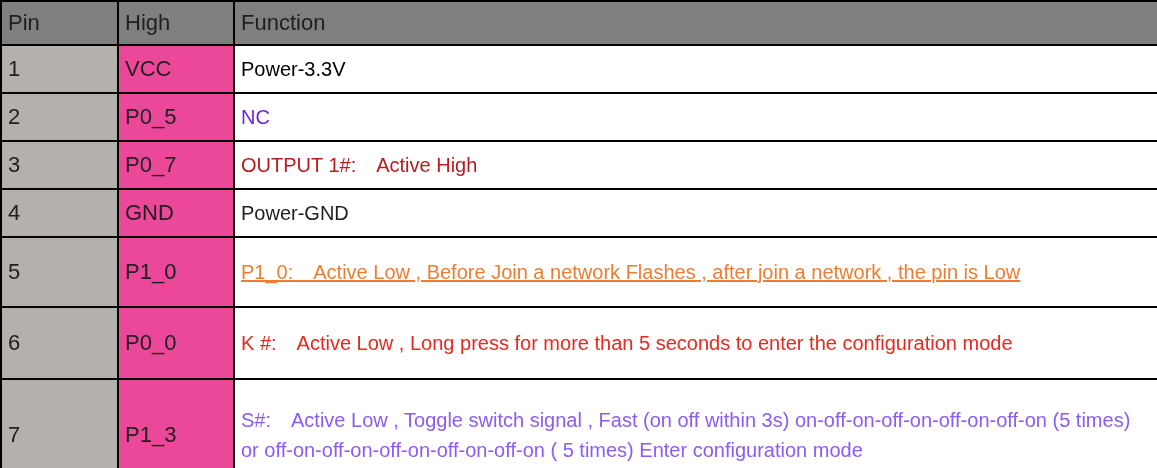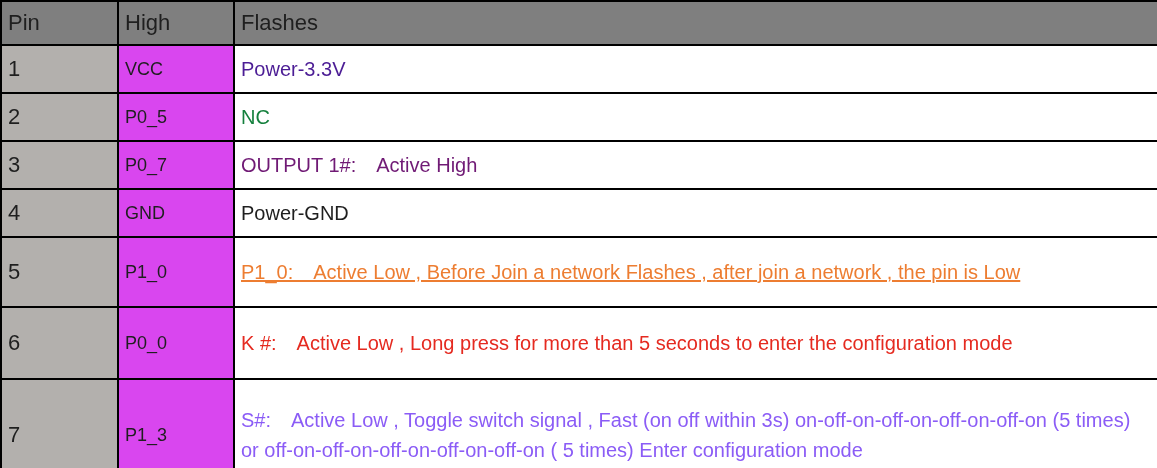--- a/index.html
+++ b/index.html
@@ -42,23 +42,23 @@
     height: 38px;
   }
   
   td.pin-cell {
     background: #b3b0ad;
     color: #1f1f1f;
     font-size: 22px;
   }
   
   td.name-cell {
-    background: #d946ef;
+    background: #ec4899;
     color: #1f1f1f;
-    font-size: 18px;
+    font-size: 22px;
   }
   
   td.func-cell {
     background: #ffffff;
     font-size: 20px;
     line-height: 1.5;
     padding: 0 4px;
   }
   
   tr.h-s  { height: 41px; }
@@ -74,38 +74,38 @@
   <table class="pin-table">
     <colgroup>
       <col class="col-pin">
       <col class="col-name">
       <col class="col-func">
     </colgroup>
     <thead>
       <tr class="h-s">
         <th>Pin</th>
         <th>High</th>
-        <th>Flashes</th>
+        <th>Function</th>
       </tr>
     </thead>
     <tbody>
       <tr class="h-s">
         <td class="pin-cell">1</td>
         <td class="name-cell">VCC</td>
-        <td class="func-cell" style="color: #4c1d95;">Power-3.3V</td>
+        <td class="func-cell" style="color: #000000;">Power-3.3V</td>
       </tr>
       <tr class="h-s">
         <td class="pin-cell">2</td>
         <td class="name-cell">P0_5</td>
-        <td class="func-cell" style="color: #15803d;">NC</td>
+        <td class="func-cell" style="color: #6d28d9;">NC</td>
       </tr>
       <tr class="h-s">
         <td class="pin-cell">3</td>
         <td class="name-cell">P0_7</td>
-        <td class="func-cell" style="color: #701a75;">OUTPUT 1#: Active High</td>
+        <td class="func-cell" style="color: #b91c1c;">OUTPUT 1#: Active High</td>
       </tr>
       <tr class="h-s2">
         <td class="pin-cell">4</td>
         <td class="name-cell">GND</td>
         <td class="func-cell" style="color: rgb(31, 31, 31); margin-left: 16px;">Power-GND</td>
       </tr>
       <tr class="h-m">
         <td class="pin-cell">5</td>
         <td class="name-cell">P1_0</td>
         <td class="func-cell" style="color: rgb(237, 125, 49); text-decoration: underline;">P1_0: Active Low , Before Join a network Flashes , after join a network , the pin is Low</td>

